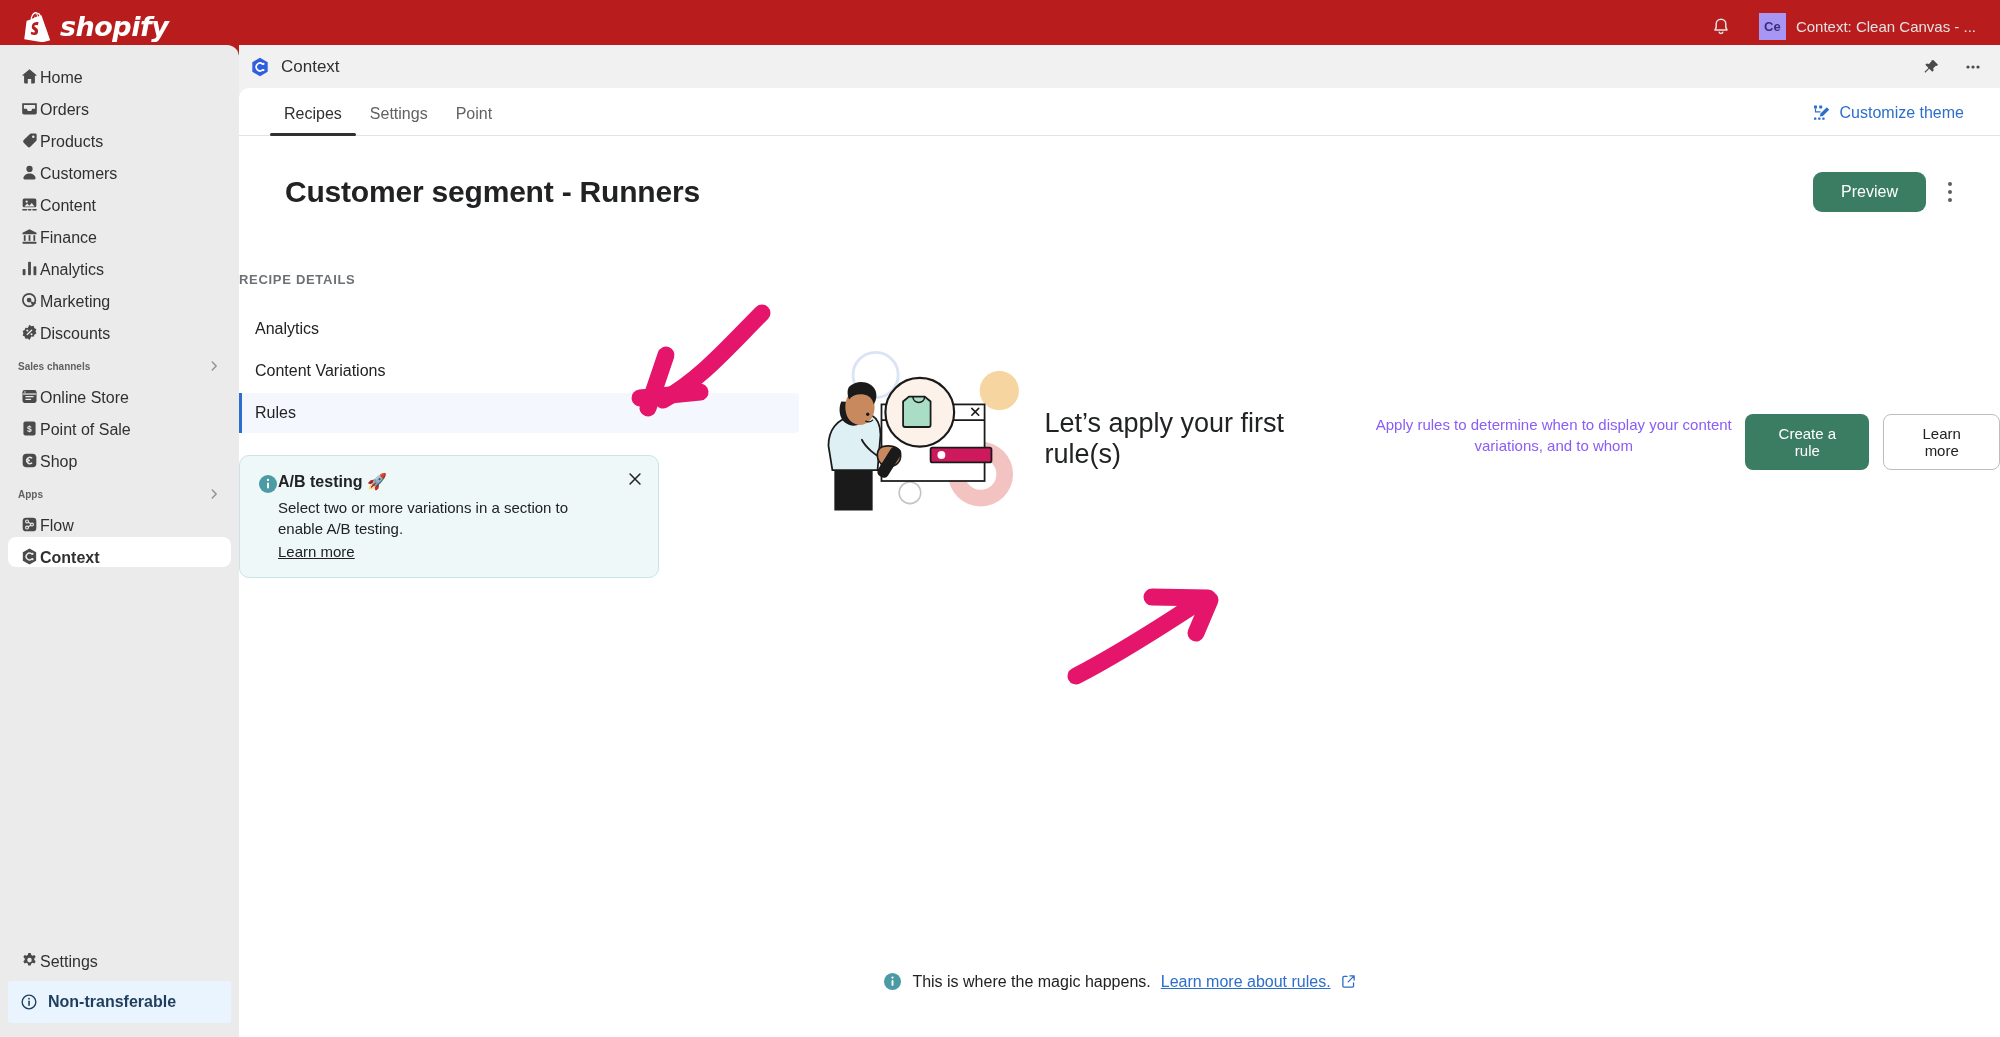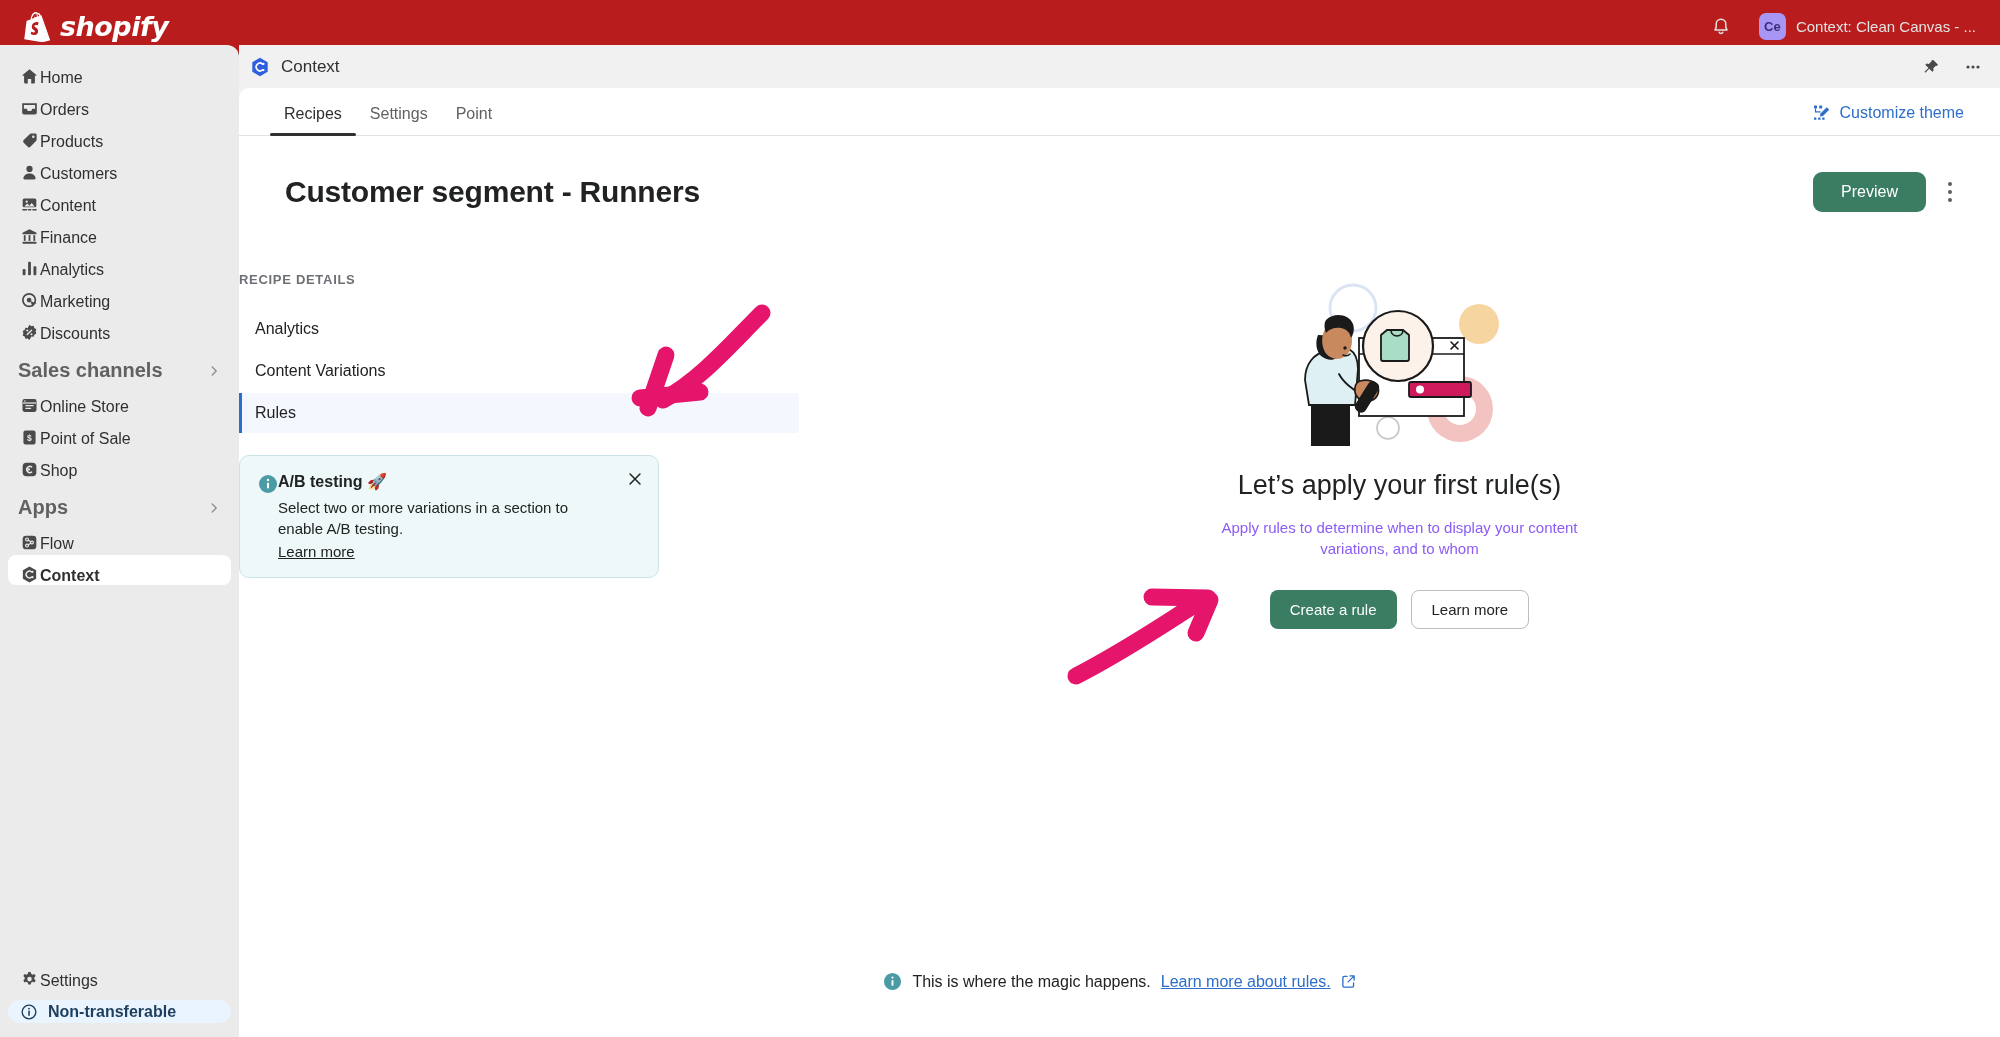--- a/index.html
+++ b/index.html
@@ -32,47 +32,47 @@
     justify-content: center; padding: 0 4px;
   }
 
   .topbar-right {
     position: absolute; right: 16px; top: 0; height: 53px;
     display: flex; align-items: center; gap: 14px;
   }
   .bell-btn { width: 32px; height: 32px; display: flex; align-items: center; justify-content: center; border-radius: 8px; }
   .acct { display: flex; align-items: center; gap: 10px; padding: 4px 8px; border-radius: 8px; }
   .avatar {
-    width: 27px; height: 27px; border-radius: 7px; background: #a896f5;
+    width: 27px; height: 27px; border-radius: 0; background: #a896f5;
     color: #3b2c7a; font-size: 13px; font-weight: 600;
     display: flex; align-items: center; justify-content: center;
   }
   .acct-name { color: #e3e3e3; font-size: 15px; white-space: nowrap; }
 
   
   .sidebar {
     position: absolute; left: 0; top: 45px; width: 239px; height: 992px;
     background: #ebebeb; border-top-right-radius: 12px; padding-top: 10px;
   }
   .nav-item {
     display: flex; align-items: flex-end; 
     height: 30px; margin: 2px 8px; padding: 0 10px; border-radius: 8px;
     color: #303030; font-size: 16px;
   }
   .nav-item.active { background: #fff; font-weight: 600; }
   .nav-ico { width: 22px; height: 22px; flex: 0 0 auto; display: flex; align-items: center; justify-content: center; }
   .nav-sec {
     display: flex; align-items: center; justify-content: space-between;
-    margin: 16px 18px 4px 18px; color: #616161; font-size: 20px; font-weight: 600;
+    margin: 16px 18px 4px 18px; color: #616161; font-size: 10px; font-weight: 600;
   }
   .chev { width: 14px; height: 14px; }
   .side-bottom { position: absolute; bottom: 0; left: 0; width: 239px; padding-bottom: 14px; }
   .badge-nt {
     display: flex; align-items: center; gap: 10px; margin: 10px 8px 0 8px;
-    height: 23px; padding: 0 12px; border-radius: 15px;
+    height: 42px; padding: 0 12px; border-radius: 3px;
     background: #eaf4fe; color: #1d3e5c; font-size: 16px; font-weight: 600;
   }
 
   
   .main {
     position: absolute; left: 239px; top: 45px; width: 1761px; height: 992px;
     background: #f1f1f1; overflow: hidden;
   }
   .app-header { height: 43px; display: flex; align-items: center; padding-left: 10px; position: relative; }
   .app-ico { width: 22px; height: 22px; }
@@ -123,21 +123,21 @@
   .banner {
     margin-top: 22px; width: 420px; background: #eff8f9; border: 1px solid #c9e3e6;
     border-radius: 10px; padding: 16px 18px; display: flex; position: relative;
   }
   .banner-ico { width: 20px; height: 20px; flex: 0 0 auto; margin-top: 2px; }
   .banner-title { font-size: 16px; font-weight: 700; color: #202223; margin-bottom: 7px; }
   .banner-body { font-size: 15px; color: #202223; line-height: 1.38; max-width: 330px; }
   .banner-link { font-size: 15px; color: #202223; text-decoration: underline; display: inline-block; margin-top: 4px; }
   .banner-x { position: absolute; right: 14px; top: 14px; width: 18px; height: 18px; }
 
-  .col-right { flex: 1; display: flex; flex-direction: column; align-items: center; padding-top: 4px; }
+  .col-right { flex: 1; display: flex; flex-direction: row; align-items: center; padding-top: 4px; }
   .empty-h { font-size: 27px; color: #202223; margin-top: 24px; }
   .empty-p { font-size: 15px; color: #8b5cf6; text-align: center; line-height: 1.42; margin-top: 16px; width: 390px; }
   .empty-btns { display: flex; gap: 14px; margin-top: 30px; }
   .btn-primary { background: #3a7d62; color: #fff; font-size: 15px; padding: 10px 20px; border-radius: 8px; border: none; }
   .btn-secondary { background: #fff; color: #202223; font-size: 15px; padding: 10px 20px; border-radius: 8px; border: 1px solid #babec3; }
 
   .footer {
     position: absolute; bottom: 46px; left: 0; width: 1761px;
     display: flex; align-items: center; justify-content: center; gap: 10px;
     font-size: 16px; color: #202223;

